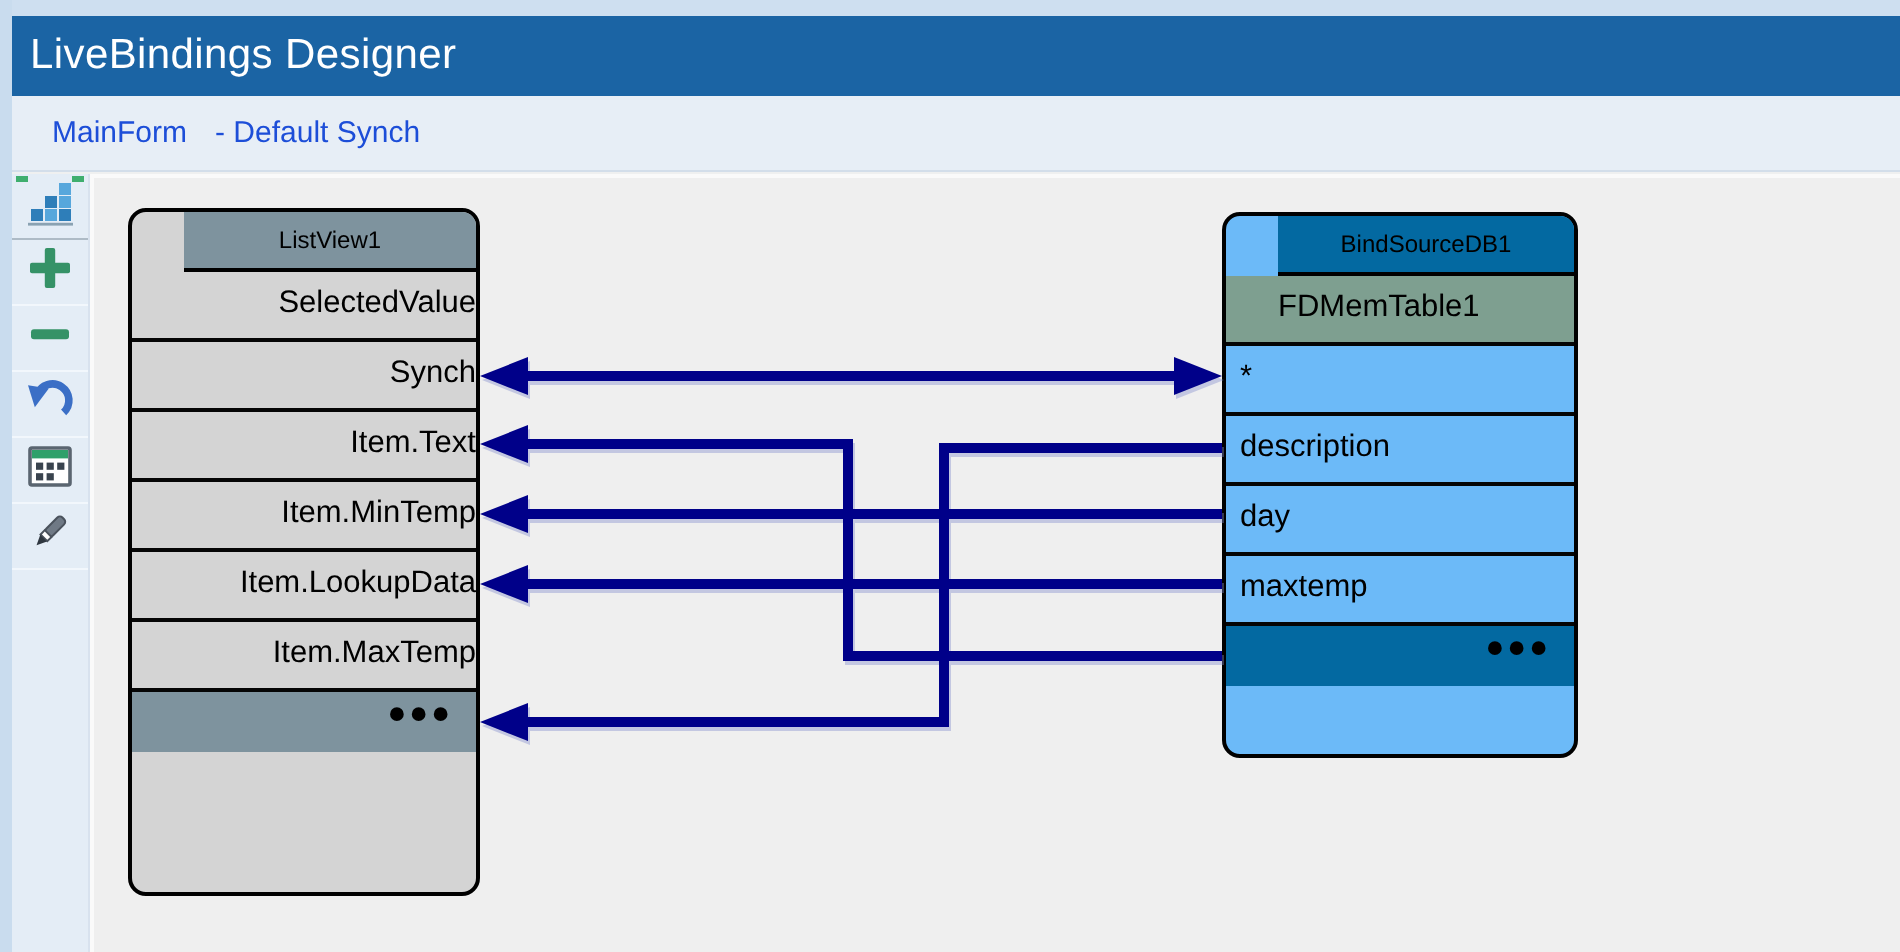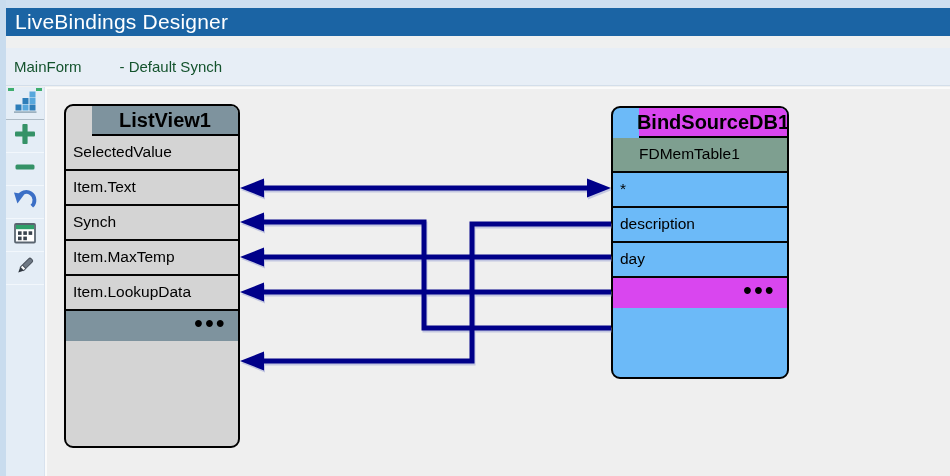--- a/index.html
+++ b/index.html
@@ -4,28 +4,28 @@
 <style>
   html,body{margin:0;padding:0;}
   body{
     width:950px;height:476px;position:relative;overflow:hidden;
     background:#EFF0F0;font-family:"Liberation Sans",sans-serif;
     -webkit-font-smoothing:antialiased;
   }
   .top-strip{position:absolute;left:0;top:0;width:950px;height:8px;background:#CEDFF0;}
   .left-strip{position:absolute;left:0;top:0;width:6px;height:476px;background:#C9DCEE;}
   .title-bar{
-    position:absolute;left:6px;top:8px;width:944px;height:28px;background:#1B64A4;
+    position:absolute;left:6px;top:8px;width:944px;height:40px;background:#1B64A4;
     color:#FFFFFF;font-size:21px;display:flex;align-items:center;
     padding-left:9px;box-sizing:border-box;letter-spacing:0.2px;
   }
   .menu-bar{
     position:absolute;left:6px;top:48px;width:944px;height:38px;background:#E7EEF6;
     border-bottom:1px solid #D3DEEA;box-sizing:border-box;
-    display:flex;align-items:center;padding-left:8px;font-size:15px;color:#14532d;gap:24px;
+    display:flex;align-items:center;padding-left:20px;font-size:15px;color:#1d4ed8;
   }
   .menu-bar .layer{margin-left:14px;}
   .toolbar{
     position:absolute;left:6px;top:87px;width:39px;height:389px;background:#E4EDF6;
     border-right:1px solid #D8E2EE;box-sizing:border-box;
   }
   .tool-cell{
     width:38px;height:33px;display:flex;align-items:center;justify-content:center;
     border-bottom:1px solid #F2F7FC;box-sizing:border-box;position:relative;cursor:pointer;
   }
@@ -40,29 +40,29 @@
     border-left:2px solid #FAFAFA;border-top:2px solid #FAFAFA;box-sizing:border-box;
   }
   .member-box{
     position:absolute;border:2px solid #000;border-radius:9px;box-sizing:border-box;
     overflow:hidden;z-index:2;
   }
   #listview-box{left:64px;top:104px;width:176px;height:344px;background:#D4D4D4;}
   #bindsource-box{left:611px;top:106px;width:178px;height:273px;background:#6CBAF8;}
   .box-header{
     height:28px;display:flex;align-items:center;justify-content:center;
-    font-weight:bold;font-size:20px;color:#000;border-bottom:2px solid #000;margin-left:26px;
+    font-weight:normal;font-size:12px;color:#000;border-bottom:2px solid #000;margin-left:26px;
   }
   .lv-chrome{background:#7E939E;}
-  .bs-chrome{background:#d946ef;}
+  .bs-chrome{background:#0369a1;}
   .member-row{
     height:35px;line-height:32px;padding-left:7px;font-size:15.5px;color:#000;
     border-bottom:2px solid #050505;box-sizing:border-box;white-space:nowrap;cursor:pointer;
   }
-  .lv-row{background:#D4D4D4;}
+  .lv-row{background:#D4D4D4;text-align:right;}
   .bs-row{background:#6CBAF8;}
   .fd-row{background:#7E9F90;padding-left:26px;}
   .box-footer{
     height:30px;display:flex;align-items:center;justify-content:flex-end;
     padding-right:11px;box-sizing:border-box;
   }
   .dots{
     font-size:24px;font-weight:bold;letter-spacing:2.5px;color:#000;
     line-height:10px;margin-top:-6px;cursor:pointer;
   }
@@ -145,35 +145,37 @@
       </svg>
     </span>
   </div>
 </div>
 
 <div class="canvas"></div>
 
 <div class="member-box" id="listview-box">
   <div class="box-header lv-chrome">ListView1</div>
   <div class="member-row lv-row">SelectedValue</div>
+  <div class="member-row lv-row">Synch</div>
   <div class="member-row lv-row">Item.Text</div>
-  <div class="member-row lv-row">Synch</div>
+  <div class="member-row lv-row">Item.MinTemp</div>
+  <div class="member-row lv-row">Item.LookupData</div>
   <div class="member-row lv-row">Item.MaxTemp</div>
-  <div class="member-row lv-row">Item.LookupData</div>
   <div class="box-footer lv-chrome">
     <span class="dots">•••</span>
   </div>
 </div>
 
 <div class="member-box" id="bindsource-box">
   <div class="box-header bs-chrome">BindSourceDB1</div>
   <div class="member-row fd-row">FDMemTable1</div>
   <div class="member-row bs-row">*</div>
   <div class="member-row bs-row">description</div>
   <div class="member-row bs-row">day</div>
+  <div class="member-row bs-row">maxtemp</div>
   <div class="box-footer bs-chrome">
     <span class="dots">•••</span>
   </div>
 </div>
 
 <svg id="wires">
   <g class="wiregrp" id="wiregrp">
       <polyline points="258,188 593,188" fill="none" stroke="#000089" stroke-width="5"></polyline>
       <polygon points="240,188 264,178.5 264,197.5" fill="#000089"></polygon>
       <polygon points="611,188 587,178.5 587,197.5" fill="#000089"></polygon>

